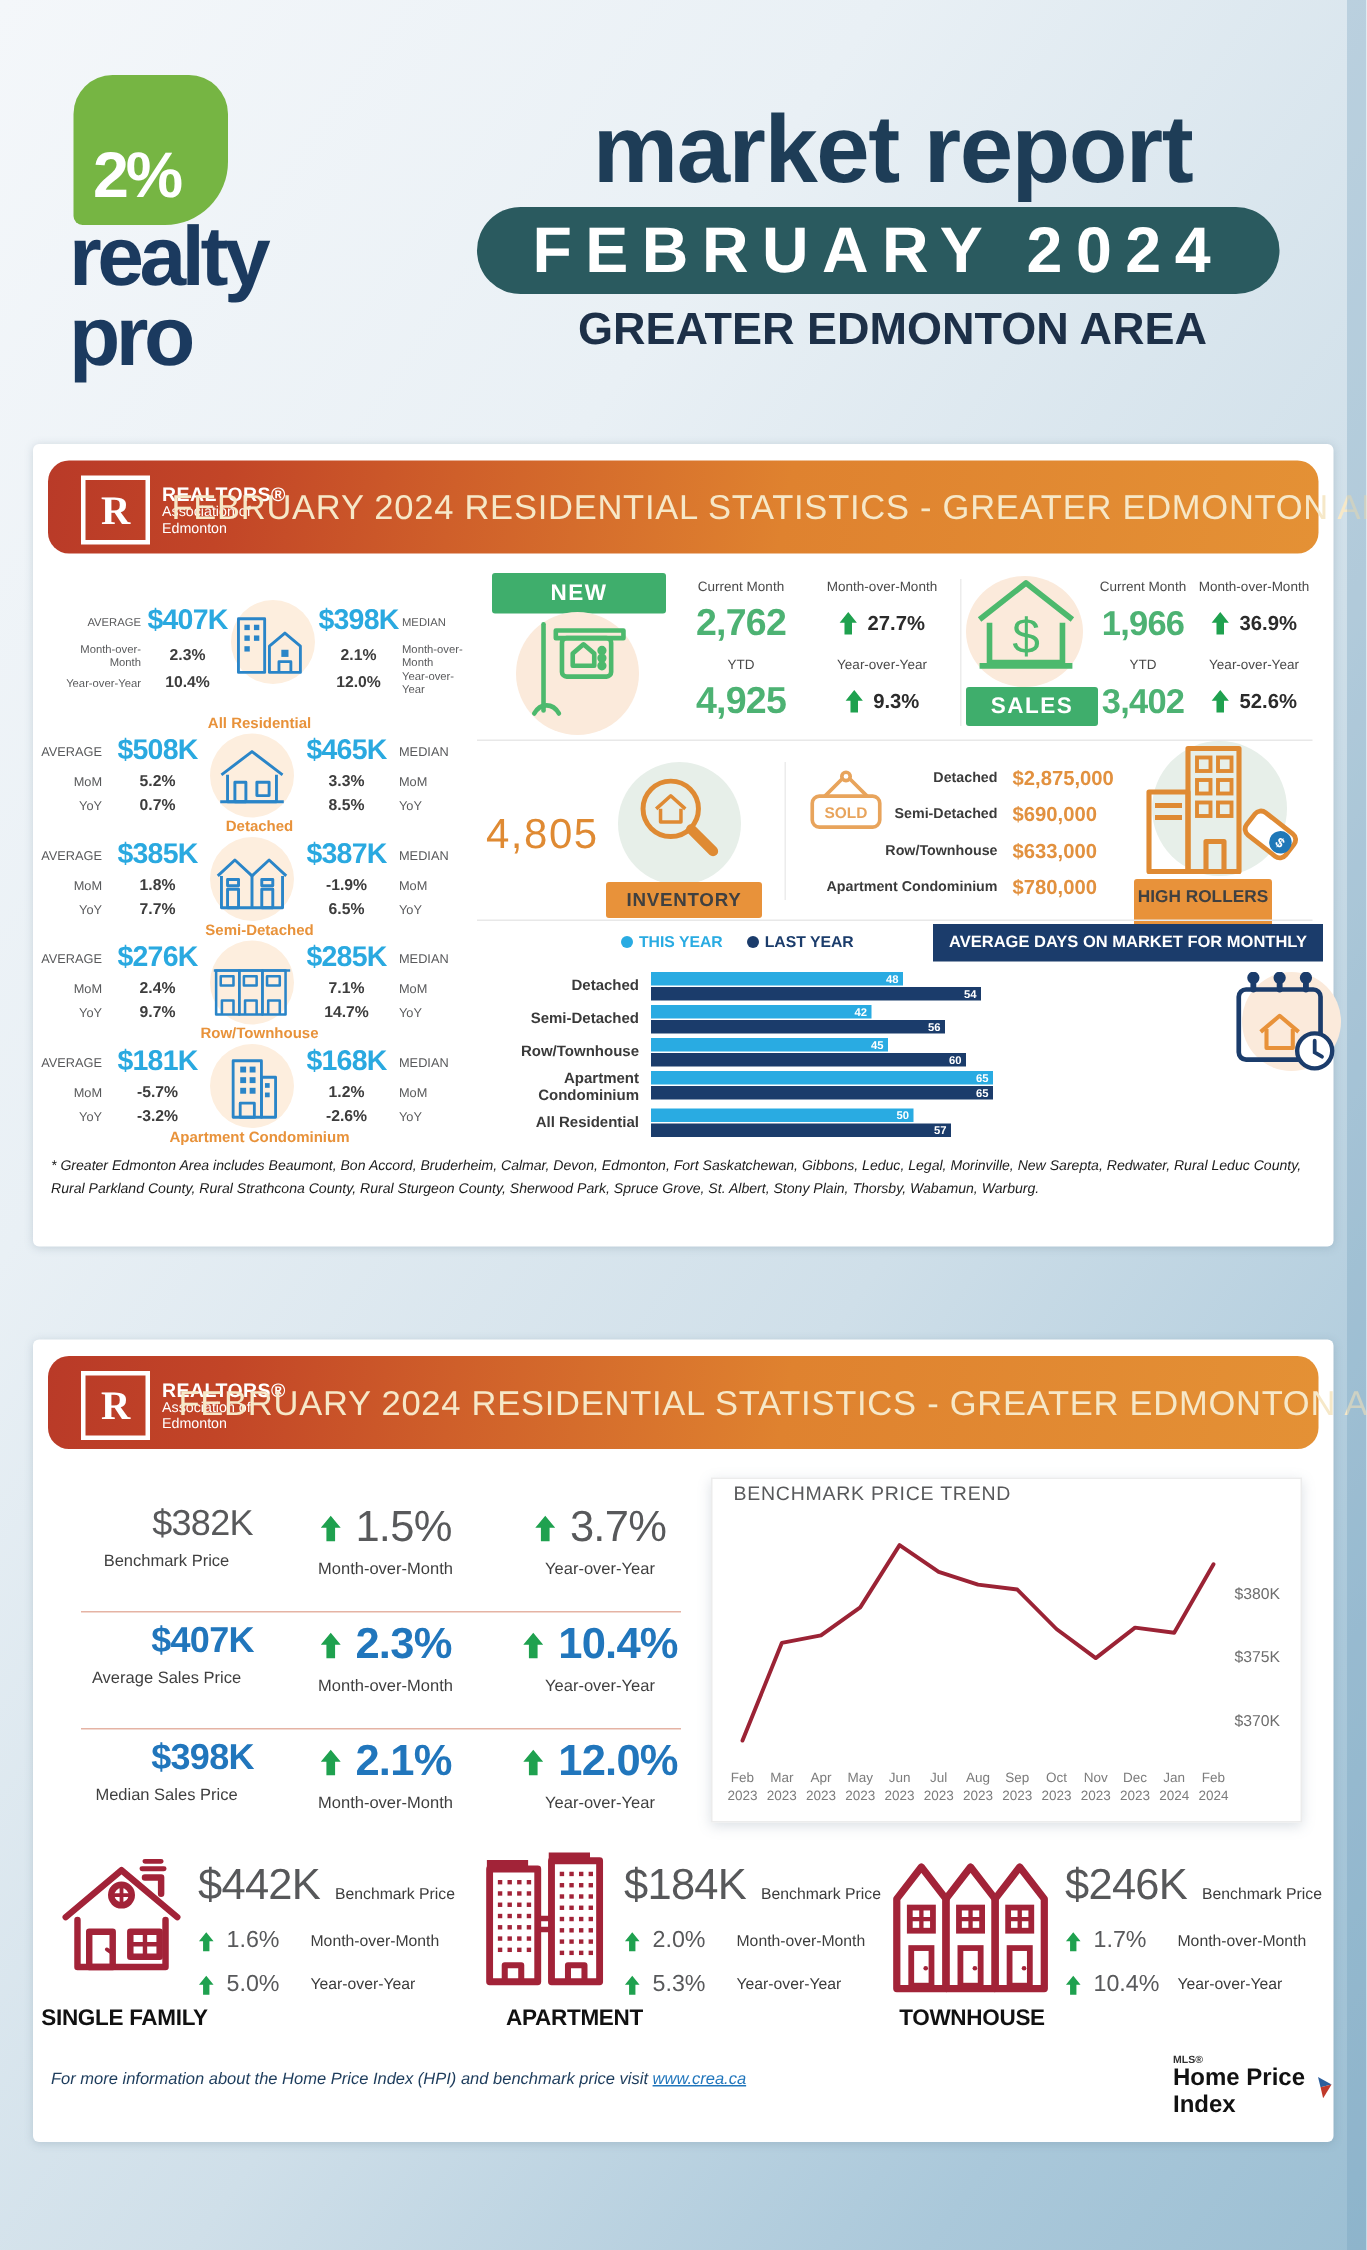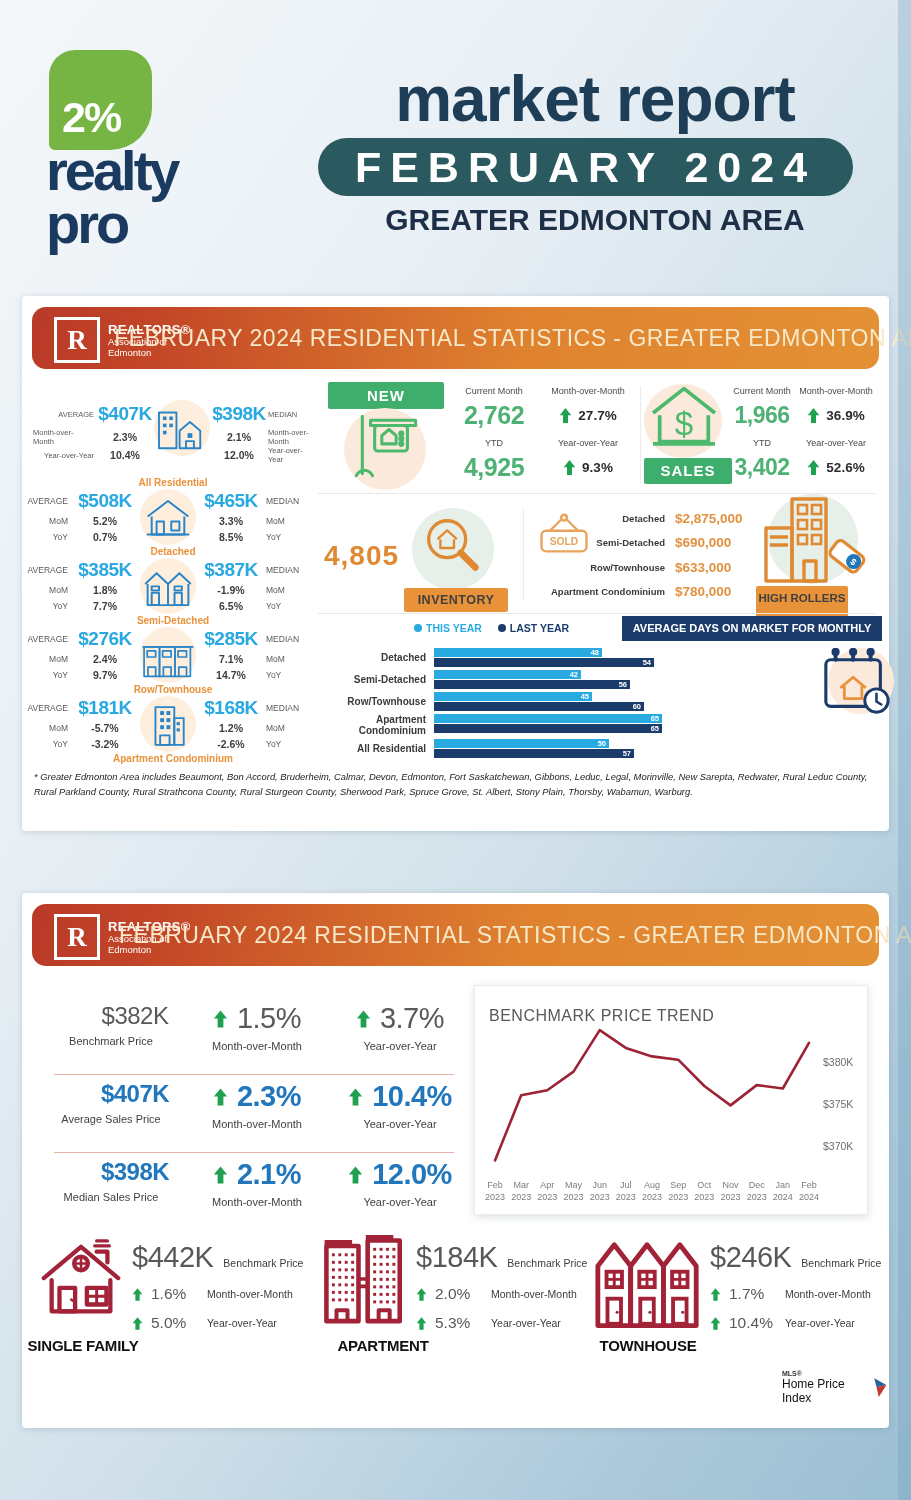--- a/index.html
+++ b/index.html
@@ -31,21 +31,21 @@
   .panel-title{position:absolute;left:185px;right:16px;top:0;height:62px;display:flex;align-items:center;justify-content:center;
     color:#f6e8c8;font-size:23px;font-weight:300;letter-spacing:.5px;white-space:nowrap;}
   
   .sp-header{position:absolute;left:11px;top:80px;width:280px;height:22px;background:#2aa9e0;color:#fff;
     font-size:14.5px;font-weight:700;text-align:center;line-height:22px;letter-spacing:.5px;}
   #sp-rows{position:absolute;left:11px;top:104px;width:280px;}
   .sp-row{position:relative;display:grid;grid-template-columns:40px 64px 62px 64px 50px;grid-template-rows:24px 16px 16px;height:68px;margin-bottom:1px;}
   .sp-row.first{grid-template-columns:66px 52px 62px 52px 48px;grid-template-rows:28px 18px 18px;height:88px;}
   .sp-lab{font-size:8.5px;color:#58595b;display:flex;align-items:center;}
   .sp-row.first .sp-lab{font-size:7.5px;}
-  .sp-lab.r{justify-content:flex-end;padding-right:5px;text-align:left;}
+  .sp-lab.r{justify-content:flex-end;padding-right:5px;text-align:right;}
   .sp-lab.l{justify-content:flex-start;padding-left:3px;}
   .sp-val{font-size:19px;font-weight:700;color:#2aa9e0;display:flex;align-items:center;justify-content:center;letter-spacing:-.5px;}
   .sp-pct{font-size:10.5px;font-weight:700;color:#3d3d3d;display:flex;align-items:center;justify-content:center;}
   .sp-ic{grid-column:3;grid-row:1/4;position:relative;}
   .sp-ic .circ{position:absolute;left:3px;top:0px;width:56px;height:56px;border-radius:50%;background:#fdeede;}
   .sp-ic .svgw{position:absolute;left:4px;top:8px;width:54px;height:44px;color:#2a85c8;}
   .sp-ic svg{width:100%;height:100%;}
   .sp-name{position:absolute;bottom:0;left:0;width:100%;text-align:center;color:#e8923a;font-size:10px;font-weight:700;}
   
   .gbtn{position:absolute;background:#3fae6c;color:#fff;font-weight:700;text-align:center;border-radius:2px;}
@@ -62,21 +62,21 @@
   .sg-val{font-size:25px;font-weight:700;color:#4db273;text-align:center;align-self:center;letter-spacing:-.5px;}
   .sa-stats .sg-val{font-size:23px;}
   .sg-pct{display:flex;align-items:center;justify-content:center;gap:6px;font-size:13.5px;font-weight:700;color:#2b2b2b;}
   .arr{fill:#1fa14f;}
   .sg-pct .arr{width:13px;height:17px;}
   .vdiv{position:absolute;width:1px;background:#ececec;}
   .hdiv{position:absolute;height:1px;background:#e8e8e8;left:296px;width:557px;}
   .sales-circ{left:622px;top:88px;width:78px;height:74px;}
   .sales-svg{position:absolute;left:620px;top:86px;width:84px;height:74px;color:#4cb96d;}
   .sales-btn{left:622px;top:162px;width:88px;height:26px;font-size:15px;line-height:26px;letter-spacing:1px;}
-  .inv-value{position:absolute;left:302px;top:244px;width:100px;font-size:28px;font-weight:700;color:#df8a33;letter-spacing:1px;}
+  .inv-value{position:absolute;left:302px;top:244px;width:100px;font-size:28px;font-weight:400;color:#df8a33;letter-spacing:1px;}
   .inv-circ{left:390px;top:212px;width:82px;height:82px;}
   .inv-svg{position:absolute;left:396px;top:216px;width:70px;height:70px;color:#df8a33;}
   .inv-btn{left:382px;top:292px;width:104px;height:24px;font-size:12.5px;line-height:24px;letter-spacing:.5px;}
   .sold-svg{position:absolute;left:512px;top:216px;width:60px;height:54px;color:#e8a45c;}
   #hr-table{position:absolute;left:505px;top:210px;width:240px;}
   .hr-row{display:grid;grid-template-columns:148px 90px;height:24.5px;align-items:center;}
   .hr-l{font-size:9.5px;font-weight:700;color:#3a3a3a;text-align:right;padding-right:10px;}
   .hr-p{font-size:13.5px;font-weight:700;color:#e2913f;}
   .hrb-circ{left:746px;top:198px;width:90px;height:90px;}
   .hrb-svg{position:absolute;left:736px;top:198px;width:112px;height:92px;color:#df8a33;}
@@ -102,37 +102,37 @@
   .hpi-row{position:absolute;left:18px;width:428px;height:64px;display:grid;grid-template-columns:142px 150px 136px;}
   .hpi-cell{display:flex;flex-direction:column;align-items:center;justify-content:flex-start;}
   .hpi-val{font-size:24px;letter-spacing:-.5px;margin-left:48px;}
   .hpi-val-line{display:flex;align-items:center;gap:9px;font-size:29px;letter-spacing:-.5px;}
   .hpi-val-line .arr{width:15px;height:20px;}
   .hpi-lab{font-size:11px;color:#3f3f3f;margin-top:5px;}
   .hpi-row.gray .hpi-val,.hpi-row.gray .hpi-val-line{color:#58595b;}
   .hpi-row.blue .hpi-val,.hpi-row.blue .hpi-val-line{color:#2176bc;font-weight:700;}
   .hpi-div{position:absolute;left:32px;width:400px;height:1px;background:#e5b3a4;}
   .trend-box{position:absolute;left:452px;top:92px;width:392px;height:228px;background:#fff;border:1px solid #ececec;box-shadow:0 2px 8px rgba(110,130,150,.25);}
-  .trend-title{position:absolute;left:14px;top:21px;font-size:16px;color:#58595b;letter-spacing:.5px;}
+  .trend-title{position:absolute;left:14px;top:2px;font-size:13px;color:#58595b;letter-spacing:.5px;}
   #trend-svg{position:absolute;left:0;top:0;}
   .card-icon{position:absolute;color:#a22338;}
   .card-name{position:absolute;font-size:15px;font-weight:700;color:#111;text-align:center;letter-spacing:-.2px;}
   .card-stats{position:absolute;width:185px;}
   .cs-line1{display:flex;align-items:baseline;gap:10px;}
   .cs-value{font-size:29px;color:#57585a;letter-spacing:-.5px;}
   .cs-vlab{font-size:10.5px;color:#3c3c3c;}
   .cs-line{display:flex;align-items:center;gap:8px;margin-top:11px;}
   .cs-line .arr{width:11px;height:15px;}
   .cs-pct{font-size:15.5px;color:#58595b;width:48px;}
   .cs-plab{font-size:10.5px;color:#3c3c3c;}
   .p2-footer{position:absolute;left:12px;top:487px;font-size:11px;font-style:italic;color:#1d3c5c;}
   .p2-footer a{color:#2176bc;}
   .mls-logo{position:absolute;left:760px;top:477px;display:flex;align-items:center;gap:2px;}
   .mls-logo .t1{font-size:7px;font-weight:700;color:#333;}
-  .mls-logo .t2{font-size:12px;font-weight:400;color:#111;}
+  .mls-logo .t2{font-size:16px;font-weight:700;color:#111;}
 </style>
 </head>
 <body>
 
 <div class="brand-square">
     <span>2%</span>
   </div>
 <div class="brand-realty">realty</div>
 <div class="brand-pro">pro</div>
 <div class="mast-title">market report</div>
@@ -826,20 +826,24 @@
       </div>
     <div class="cs-line">
         <svg class="arr" viewBox="0 0 14 18">
           <path d="M7 1l6.2 7.6H9.7V17H4.3V8.6H0.8z"></path>
         </svg>
         <span class="cs-pct">10.4%</span>
         <span class="cs-plab">Year-over-Year</span>
       </div>
   </div>
 
+  <div class="p2-footer">
+    <span>For more information about the Home Price Index (HPI) and benchmark price visit</span>
+    <a href="#">www.crea.ca</a>
+  </div>
   <div class="mls-logo">
     <div>
       <div class="t1">MLS®</div>
       <div class="t2">Home Price Index</div>
     </div>
     <svg width="18" height="26" viewBox="0 0 22 30">
       <polygon points="3,2 19,11 6,14" fill="#2b5f9e"></polygon>
         <polygon points="6,14 19,11 9,27" fill="#c0392b"></polygon>
     </svg>
   </div>

